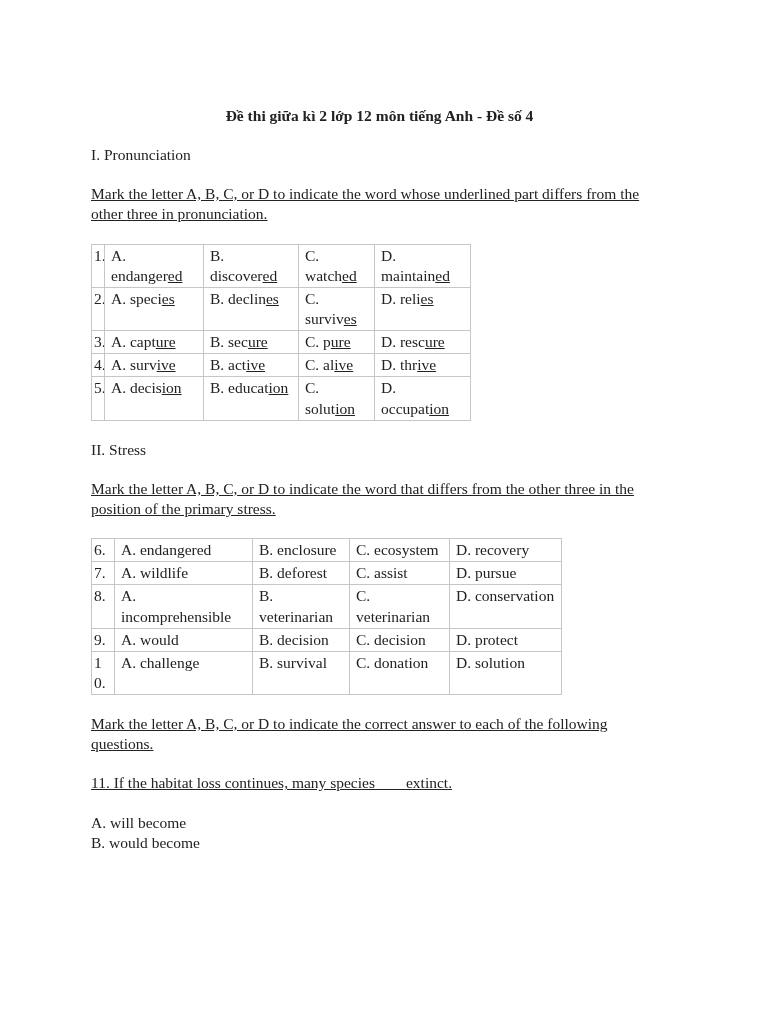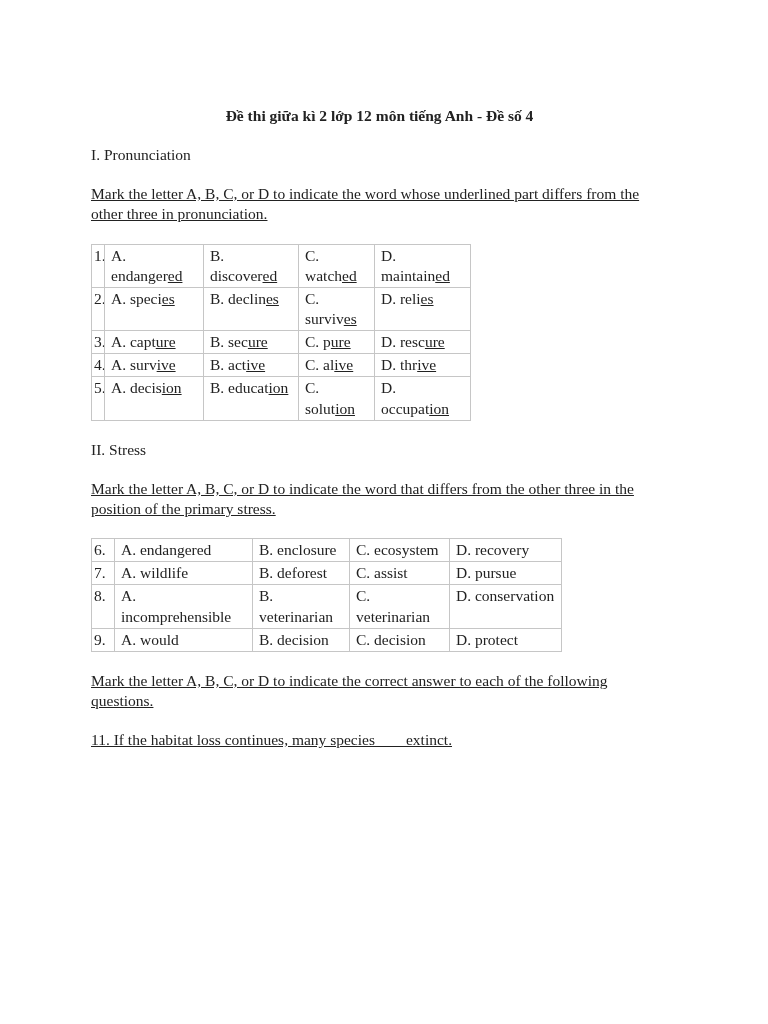--- a/index.html
+++ b/index.html
@@ -129,22 +129,33 @@
         <td>C. veterinarian</td>
         <td>D. conservation</td>
       </tr>
       <tr>
         <td class="num">9.</td>
         <td>A. would</td>
         <td>B. decision</td>
         <td>C. decision</td>
         <td>D. protect</td>
       </tr>
+      <tr>
+        <td class="num">10.</td>
+        <td>A. challenge</td>
+        <td>B. survival</td>
+        <td>C. donation</td>
+        <td>D. solution</td>
+      </tr>
     </tbody>
   </table>
 
 
   <p class="para">Mark the letter A, B, C, or D to indicate the correct answer to each of the following questions.</p>
 
   <p class="para">11. If the habitat loss continues, many species ___ extinct.</p>
 
+  <div class="options">
+    <div>A. will become</div>
+    <div>B. would become</div>
+  </div>
 
 </div>
 
 </body></html>

